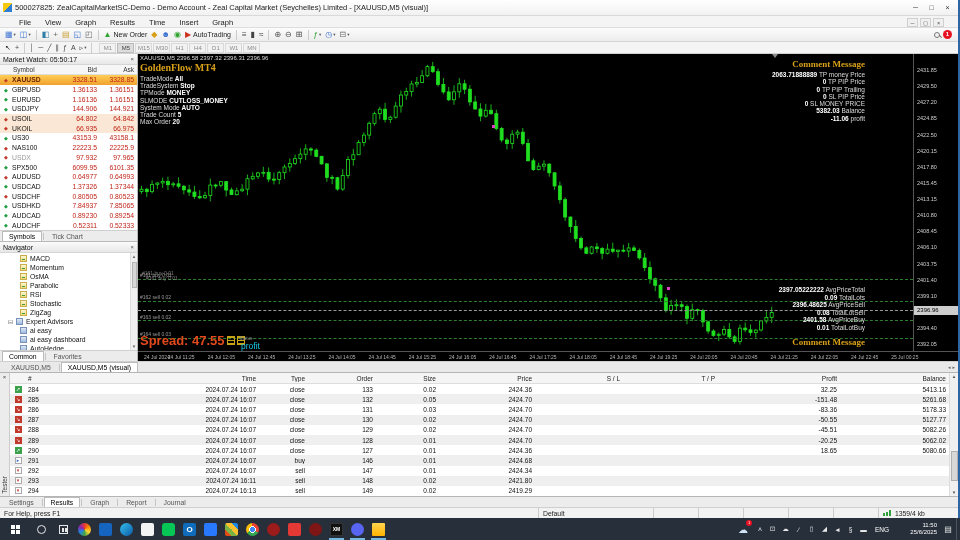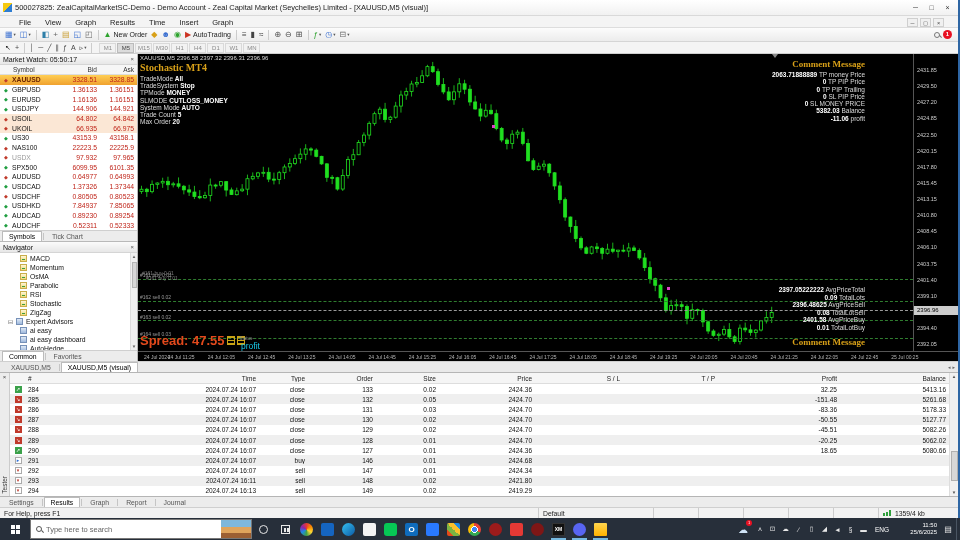--- a/index.html
+++ b/index.html
@@ -749,21 +749,21 @@
             <line x1="623.9" y1="265.6" x2="623.9" y2="276.5" stroke="#20DF20" stroke-width="0.8"></line>
             <rect x="622.4" y="266.0" width="3" height="9.1" fill="#000" stroke="#20DF20" stroke-width="0.8"></rect>
             <line x1="629.2" y1="256.4" x2="629.2" y2="268.6" stroke="#20DF20" stroke-width="0.8"></line>
             <rect x="627.7" y="262.6" width="3" height="3.5" fill="#000" stroke="#20DF20" stroke-width="0.8"></rect>
             <line x1="634.5" y1="251.9" x2="634.5" y2="268.1" stroke="#20DF20" stroke-width="0.8"></line>
             <rect x="633.0" y="257.6" width="3" height="5.0" fill="#000" stroke="#20DF20" stroke-width="0.8"></rect>
           </svg>
         <div class="shift-tri"></div>
         <div class="ohlc">XAUUSD,M5  2396.58 2397.32 2396.31 2396.96</div>
         <div class="ea-block">
-          <div class="ea-title">Stochastic MT4</div>
+          <div class="ea-title">GoldenFlow MT4</div>
           <div id="ea-params">
               <div class="ea-line"><span>TradeMode</span> <b>All</b></div>
               <div class="ea-line"><span>TradeSystem</span> <b>Stop</b></div>
               <div class="ea-line"><span>TPMode</span> <b>MONEY</b></div>
               <div class="ea-line"><span>SLMODE</span> <b>CUTLOSS_MONEY</b></div>
               <div class="ea-line"><span>System Mode</span> <b>AUTO</b></div>
               <div class="ea-line"><span>Trade Count</span> <b>5</b></div>
               <div class="ea-line"><span>Max Order</span> <b>20</b></div>
             </div>
         </div>
@@ -1090,25 +1090,20 @@
           <span>1359/4 kb</span>
         </span>
       </span>
   </div>
 </div>
 
 <div class="taskbar">
   <div class="tb-start">
       <span class="winlogo"></span>
     </div>
-  <div class="tb-search">
-    <span class="glass"></span>
-    <span class="ph">Type here to search</span>
-    <span class="srch-img"></span>
-  </div>
   <div class="tb-circ">
       <span class="cortana"></span>
     </div>
   <div class="tb-circ">
       <span class="taskview"></span>
     </div>
   <div id="tb-apps">
       <span class="tb-app app-color-wheel">
         <span class="ai"></span>
       </span>

